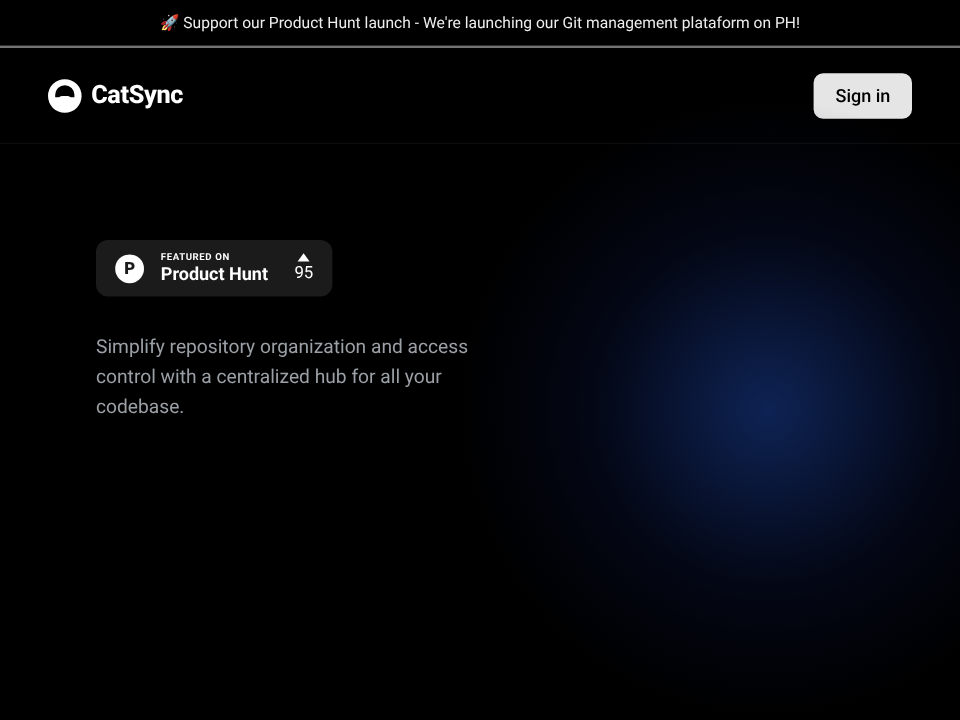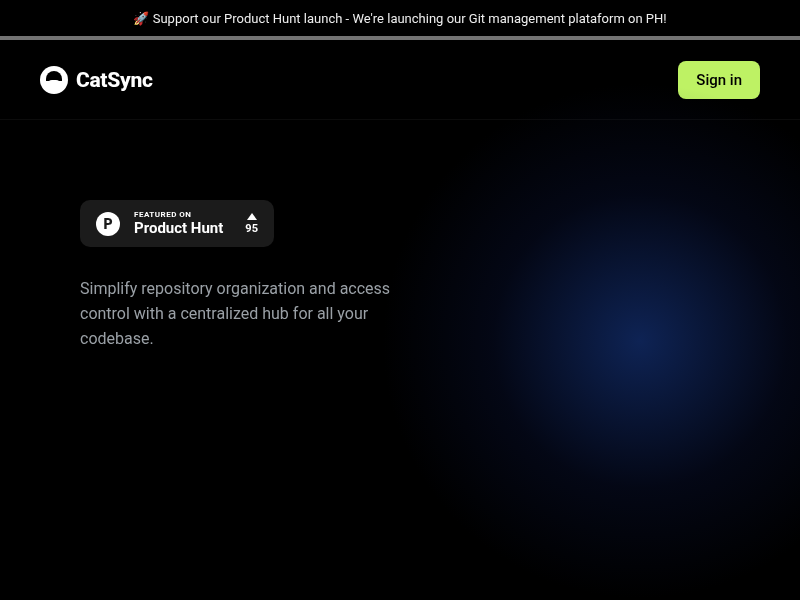--- a/index.html
+++ b/index.html
@@ -13,21 +13,21 @@
       position: relative;
     }
     .announce-bar {
       background: #000;
       height: 40px;
       display: flex;
       align-items: center;
       justify-content: center;
       gap: 10px;
       font-size: 13px;
-      border-bottom: 4px solid #737373;
+      border-bottom: 2px solid #737373;
     }
     .announce-text { color: #eee; }
     .support-btn {
       background: #fff;
       color: #000;
       border-radius: 18px;
       padding: 5px 14px;
       font-size: 13px;
       display: inline-flex;
       align-items: center;
@@ -82,21 +82,21 @@
       border-radius: 6px;
       bottom: 6px;
     }
     .logo-text {
       font-size: 21px;
       font-weight: 800;
       color: #fff;
       letter-spacing: -0.3px;
     }
     .signin-btn {
-      background: #bef264;
+      background: #e5e5e5;
       color: #000;
       border-radius: 8px;
       padding: 10px 18px;
       font-size: 15px;
       font-weight: 500;
       cursor: pointer;
     }
     .hero {
       padding: 80px 80px 0 80px;
       position: relative;
@@ -142,22 +142,22 @@
       margin-left: 8px;
     }
     .ph-caret {
       width: 0;
       height: 0;
       border-left: 5px solid transparent;
       border-right: 5px solid transparent;
       border-bottom: 7px solid #fff;
     }
     .ph-count {
-      font-size: 11px;
-      font-weight: 700;
+      font-size: 14px;
+      font-weight: 400;
       color: #fff;
       margin-top: 2px;
     }
     .hero-title {
       font-size: 68px;
       font-weight: 900;
       color: #5a5f66;
       letter-spacing: -1px;
       line-height: 1;
       margin-bottom: 180px;

